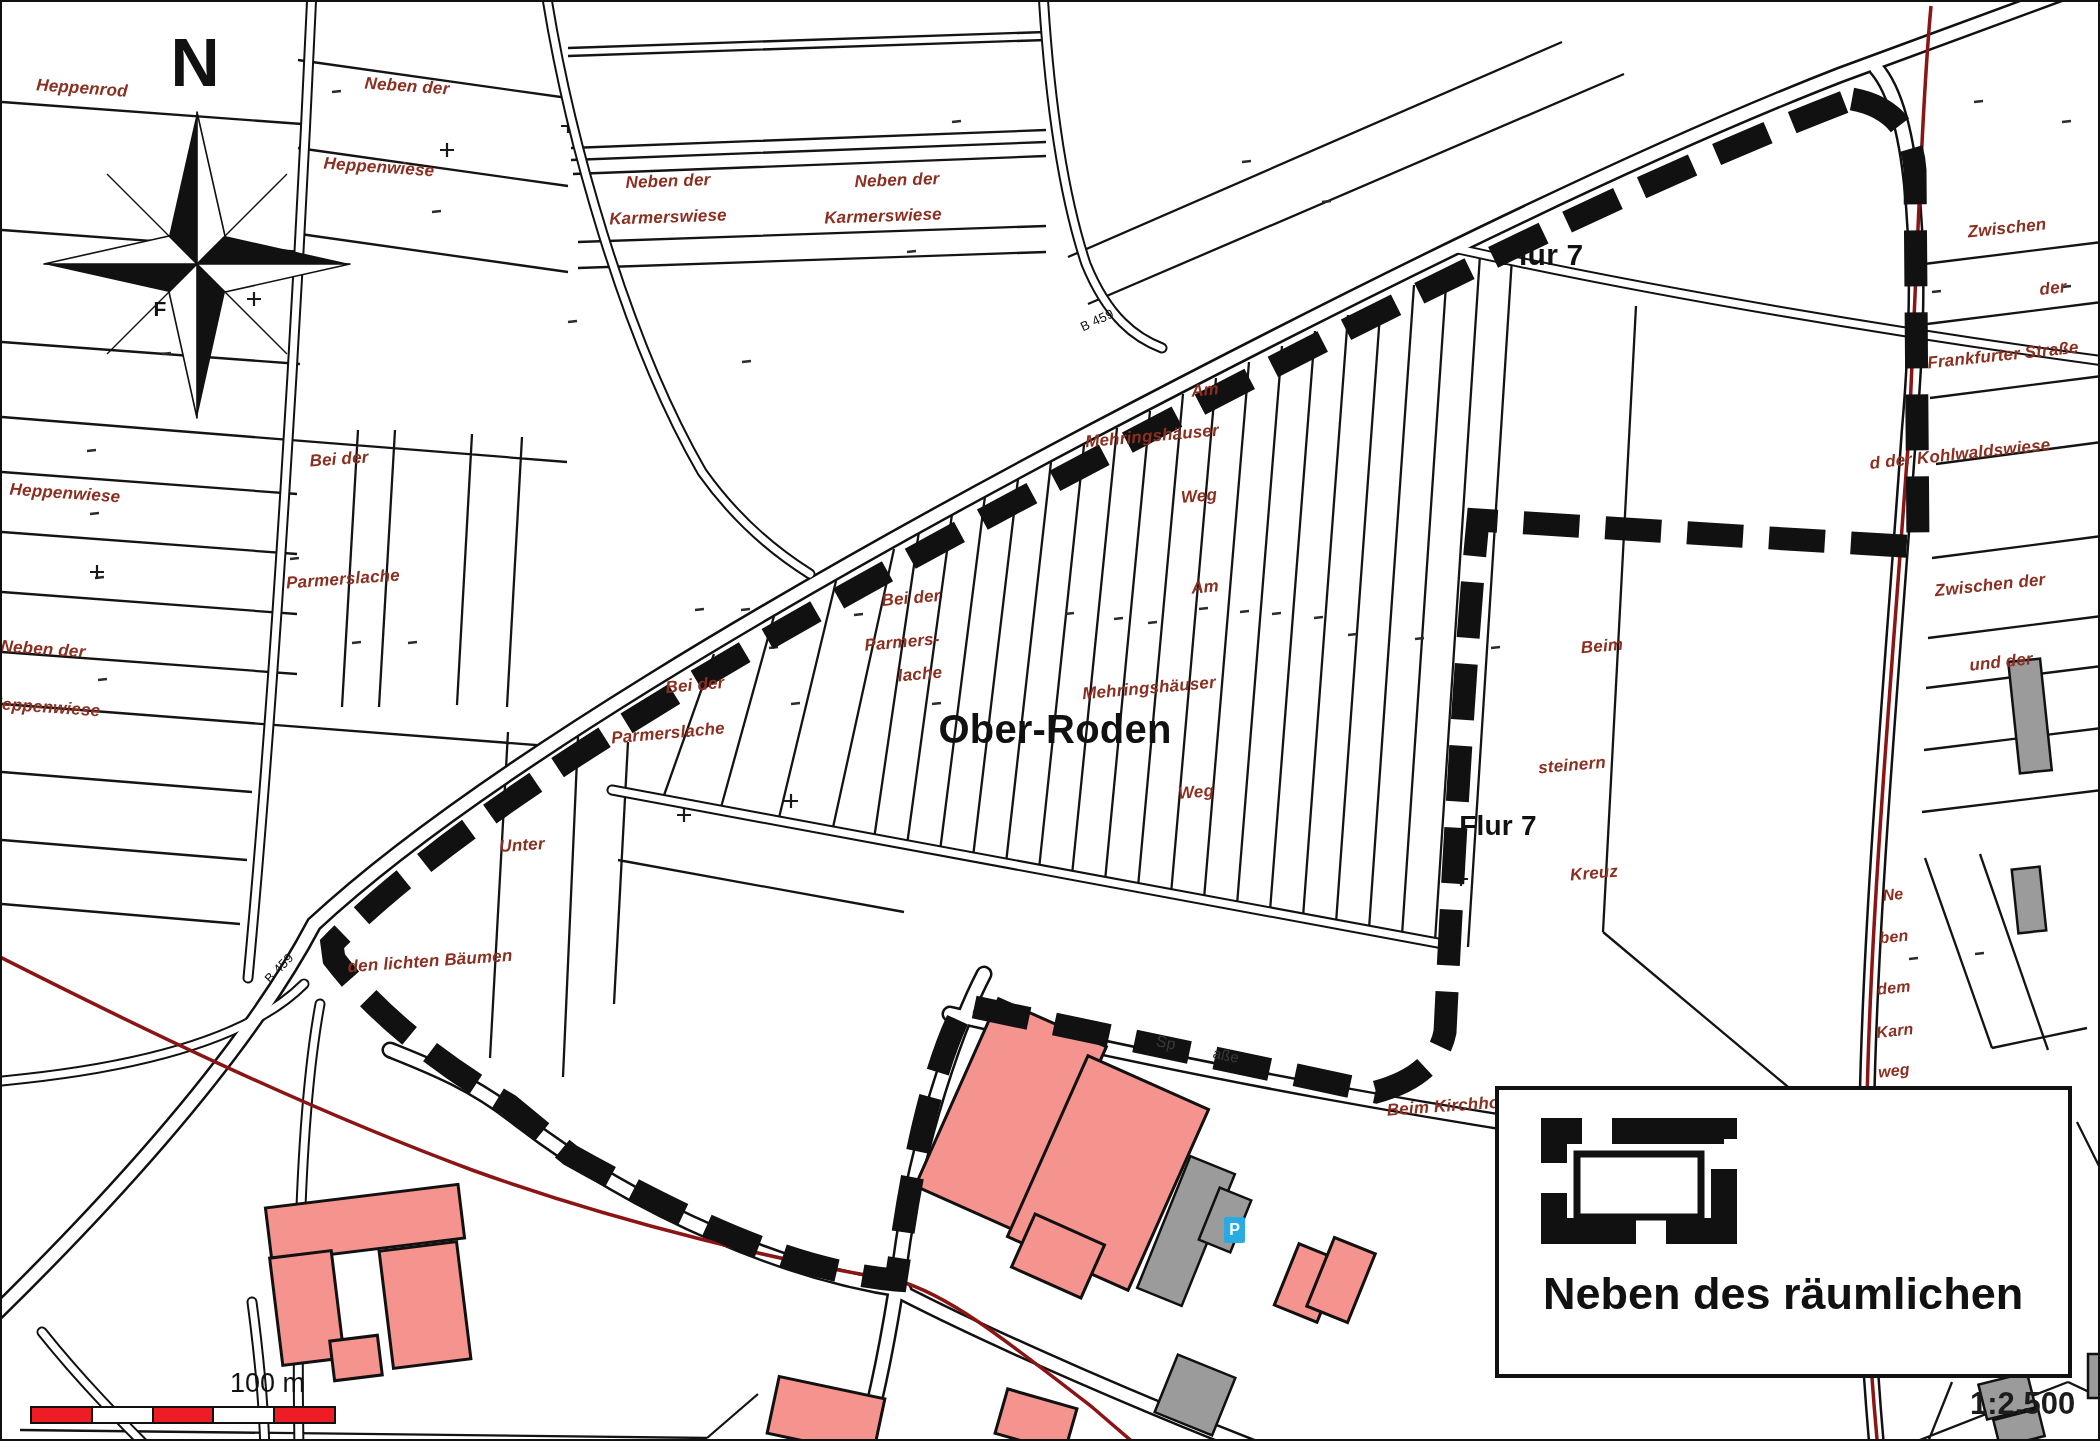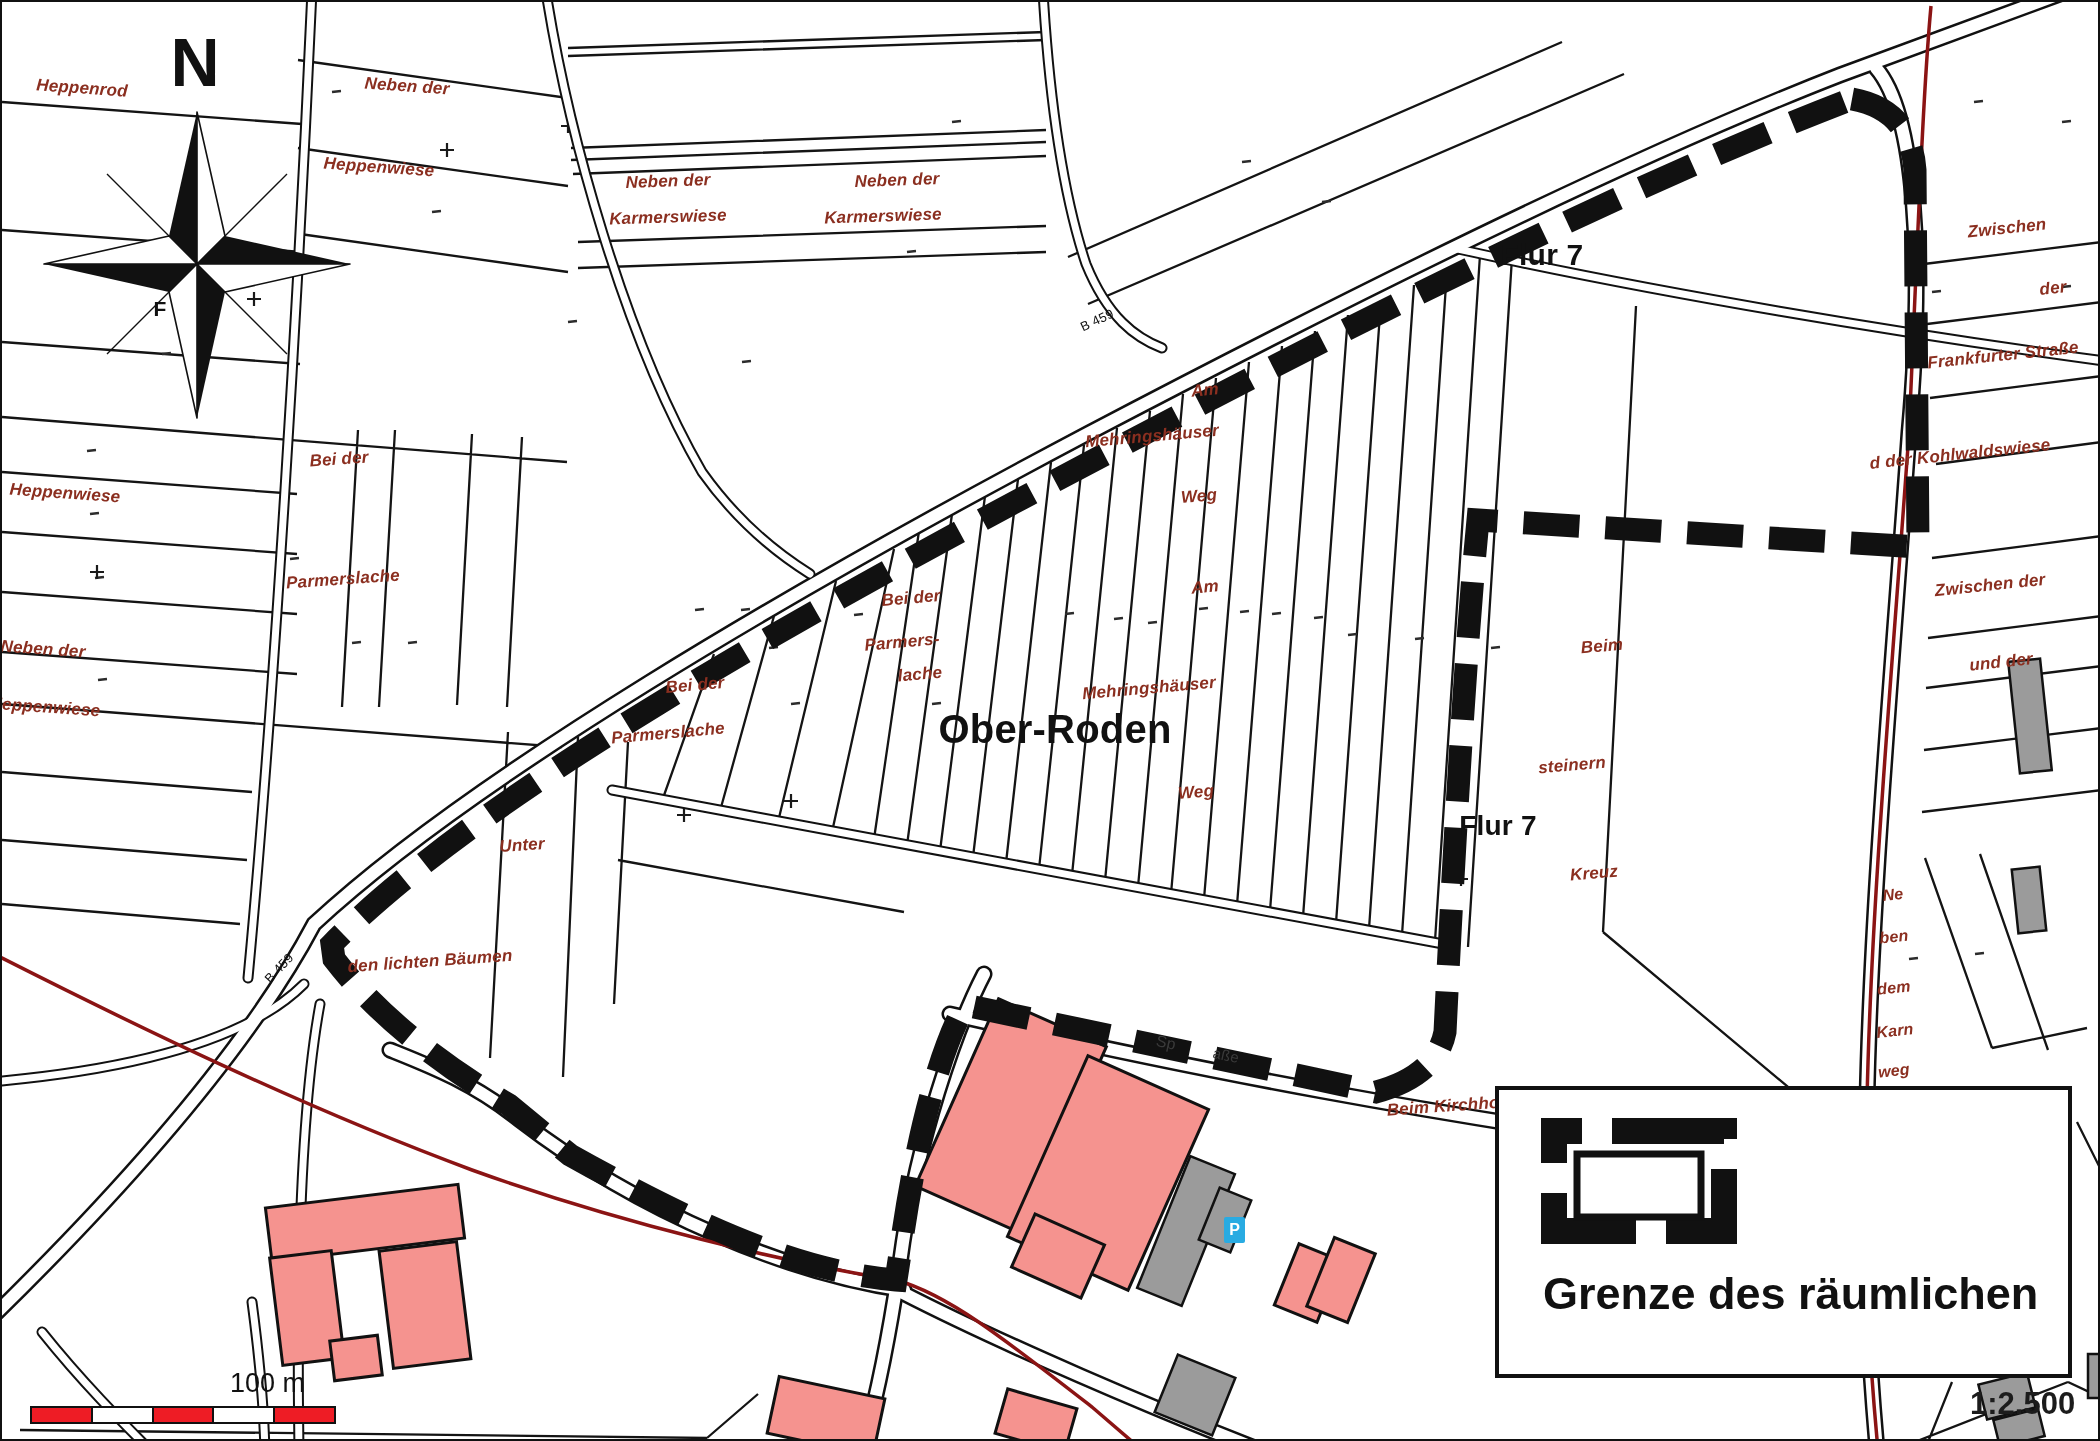--- a/index.html
+++ b/index.html
@@ -198,17 +198,17 @@
   <span class="scalebar-label">100 m</span>
 
   <div class="ratio">1:2.500</div>
 
   <div class="legend">
     <svg width="230" height="150" style="left:30px;top:18px;">
       <rect x="25" y="23" width="170" height="100" fill="none" stroke="#111" stroke-width="26" stroke-dasharray="55 30 120 30 120 30 120 30" stroke-dashoffset="27"></rect>
       <rect x="48" y="46" width="124" height="63" fill="#fff" stroke="#111" stroke-width="7"></rect>
     </svg>
     <div class="legend-text">
-      <div>Grenze des räumlichen</div>
+      <div>Neben des räumlichen</div>
     </div>
   </div>
 
 </div>
 
 </body></html>

